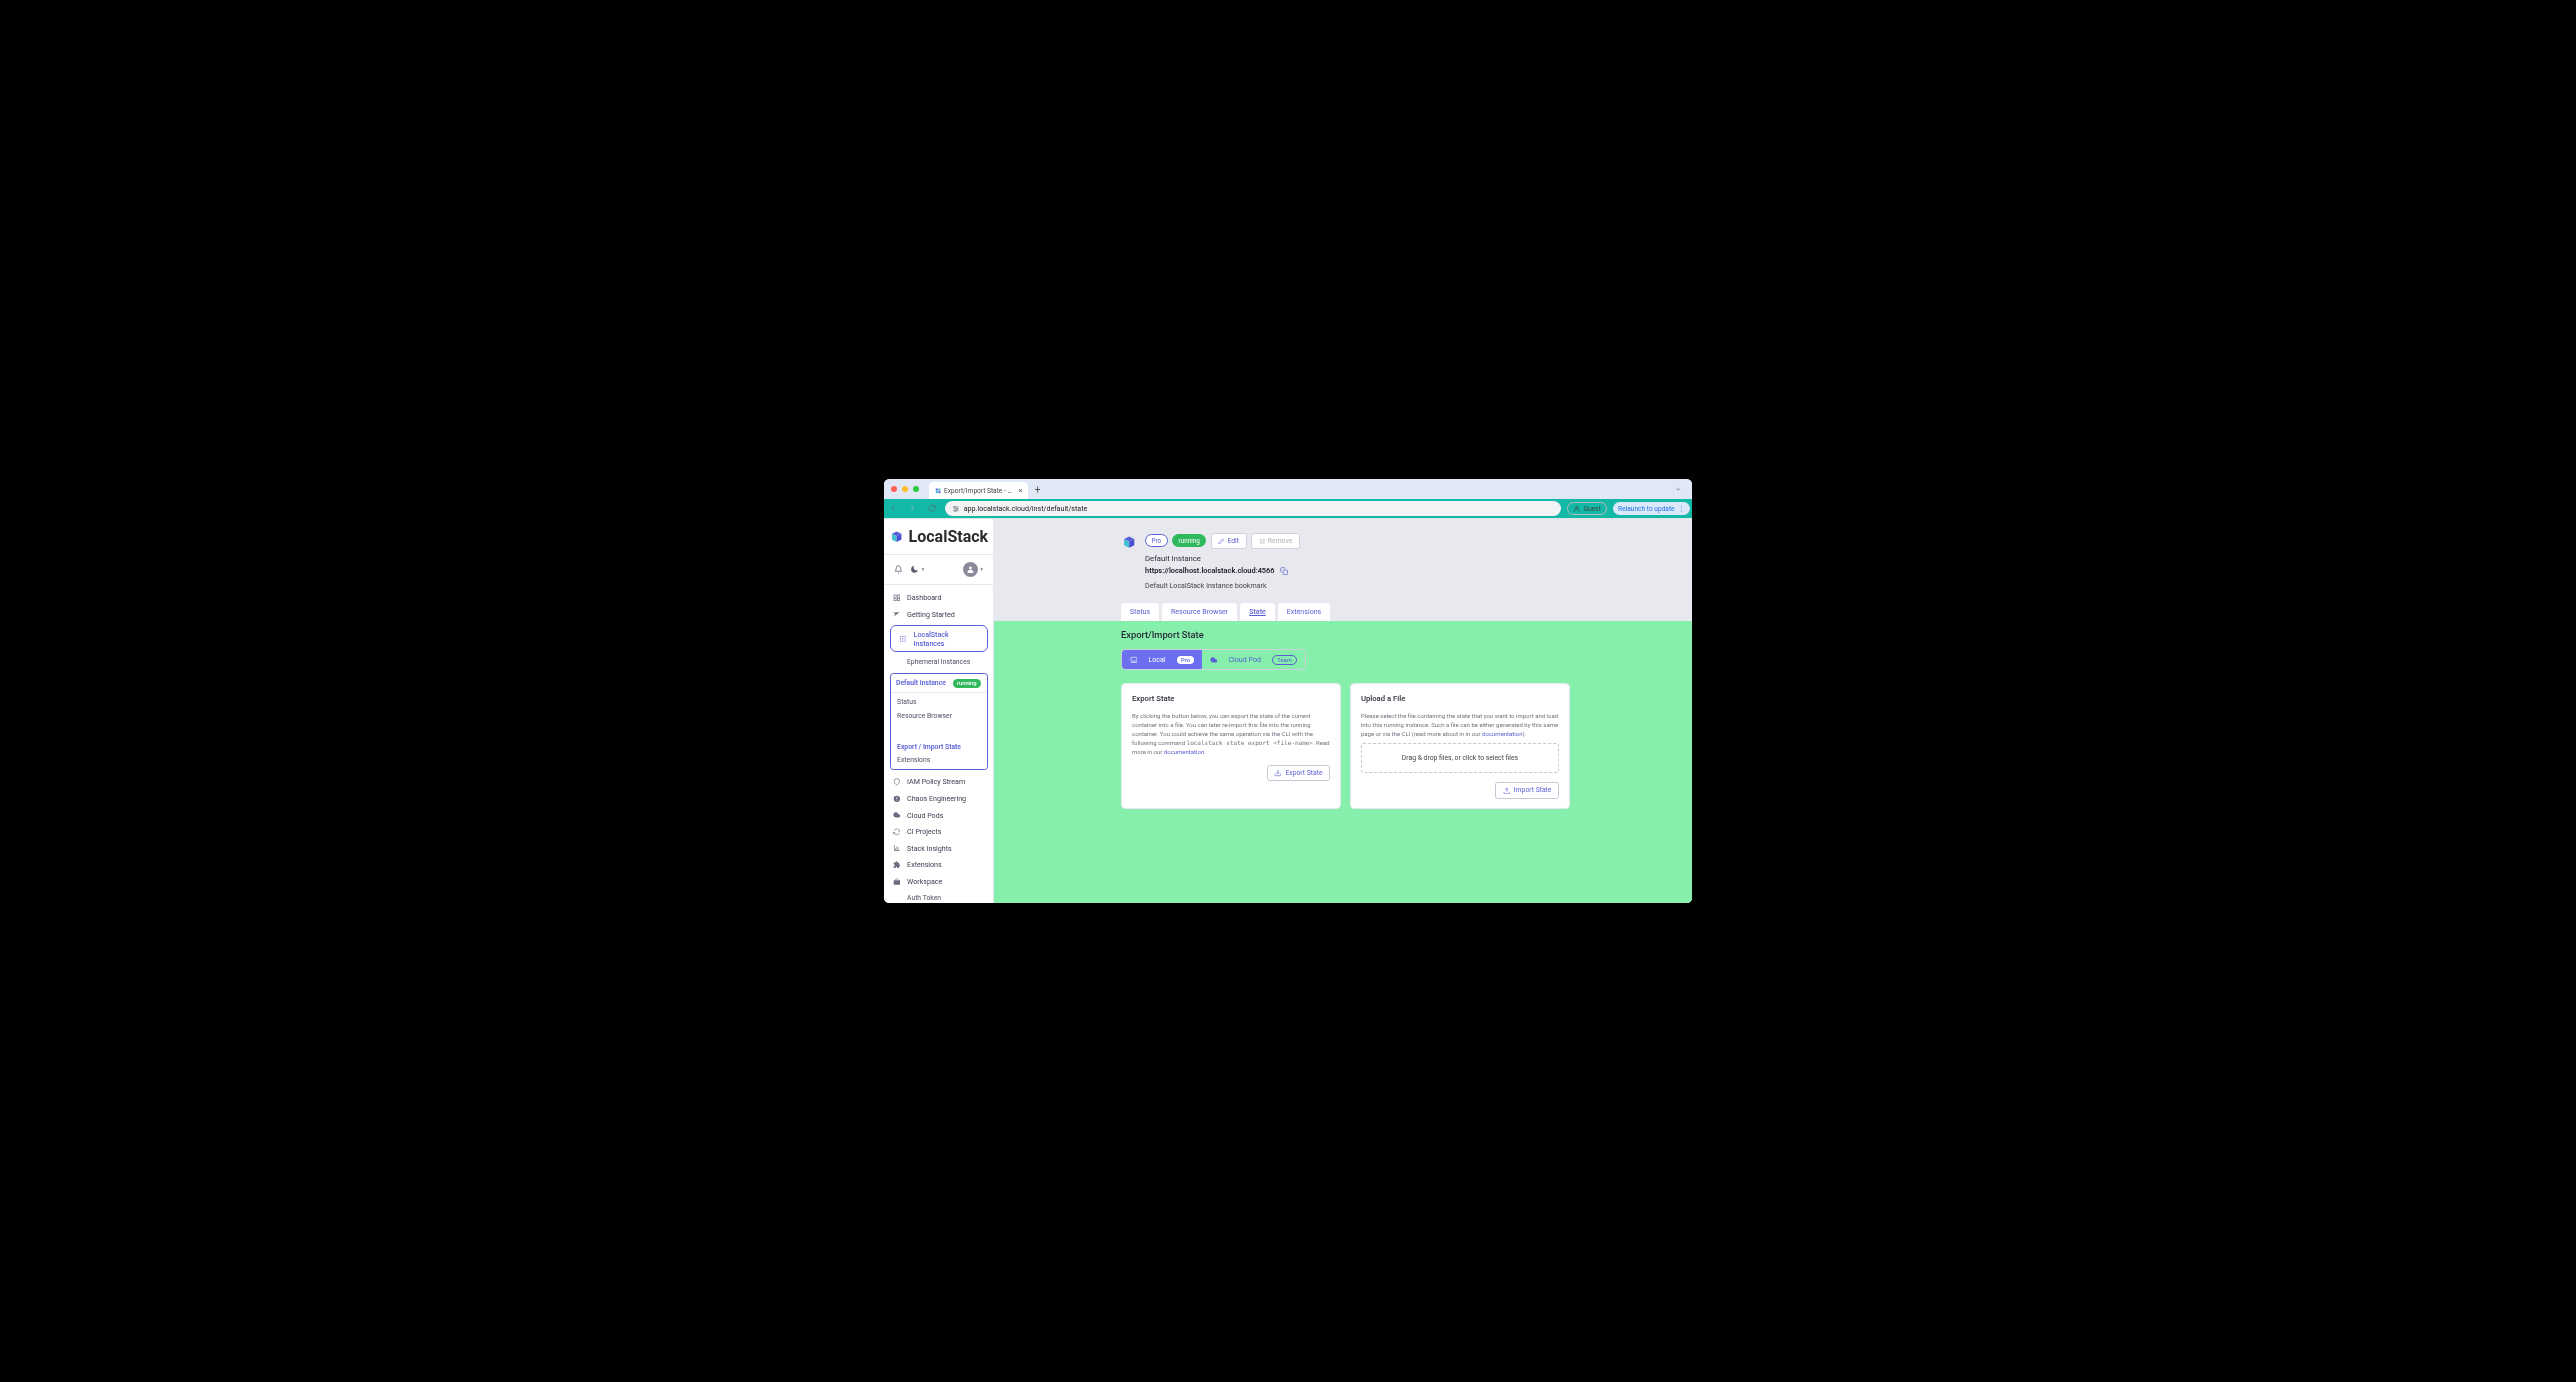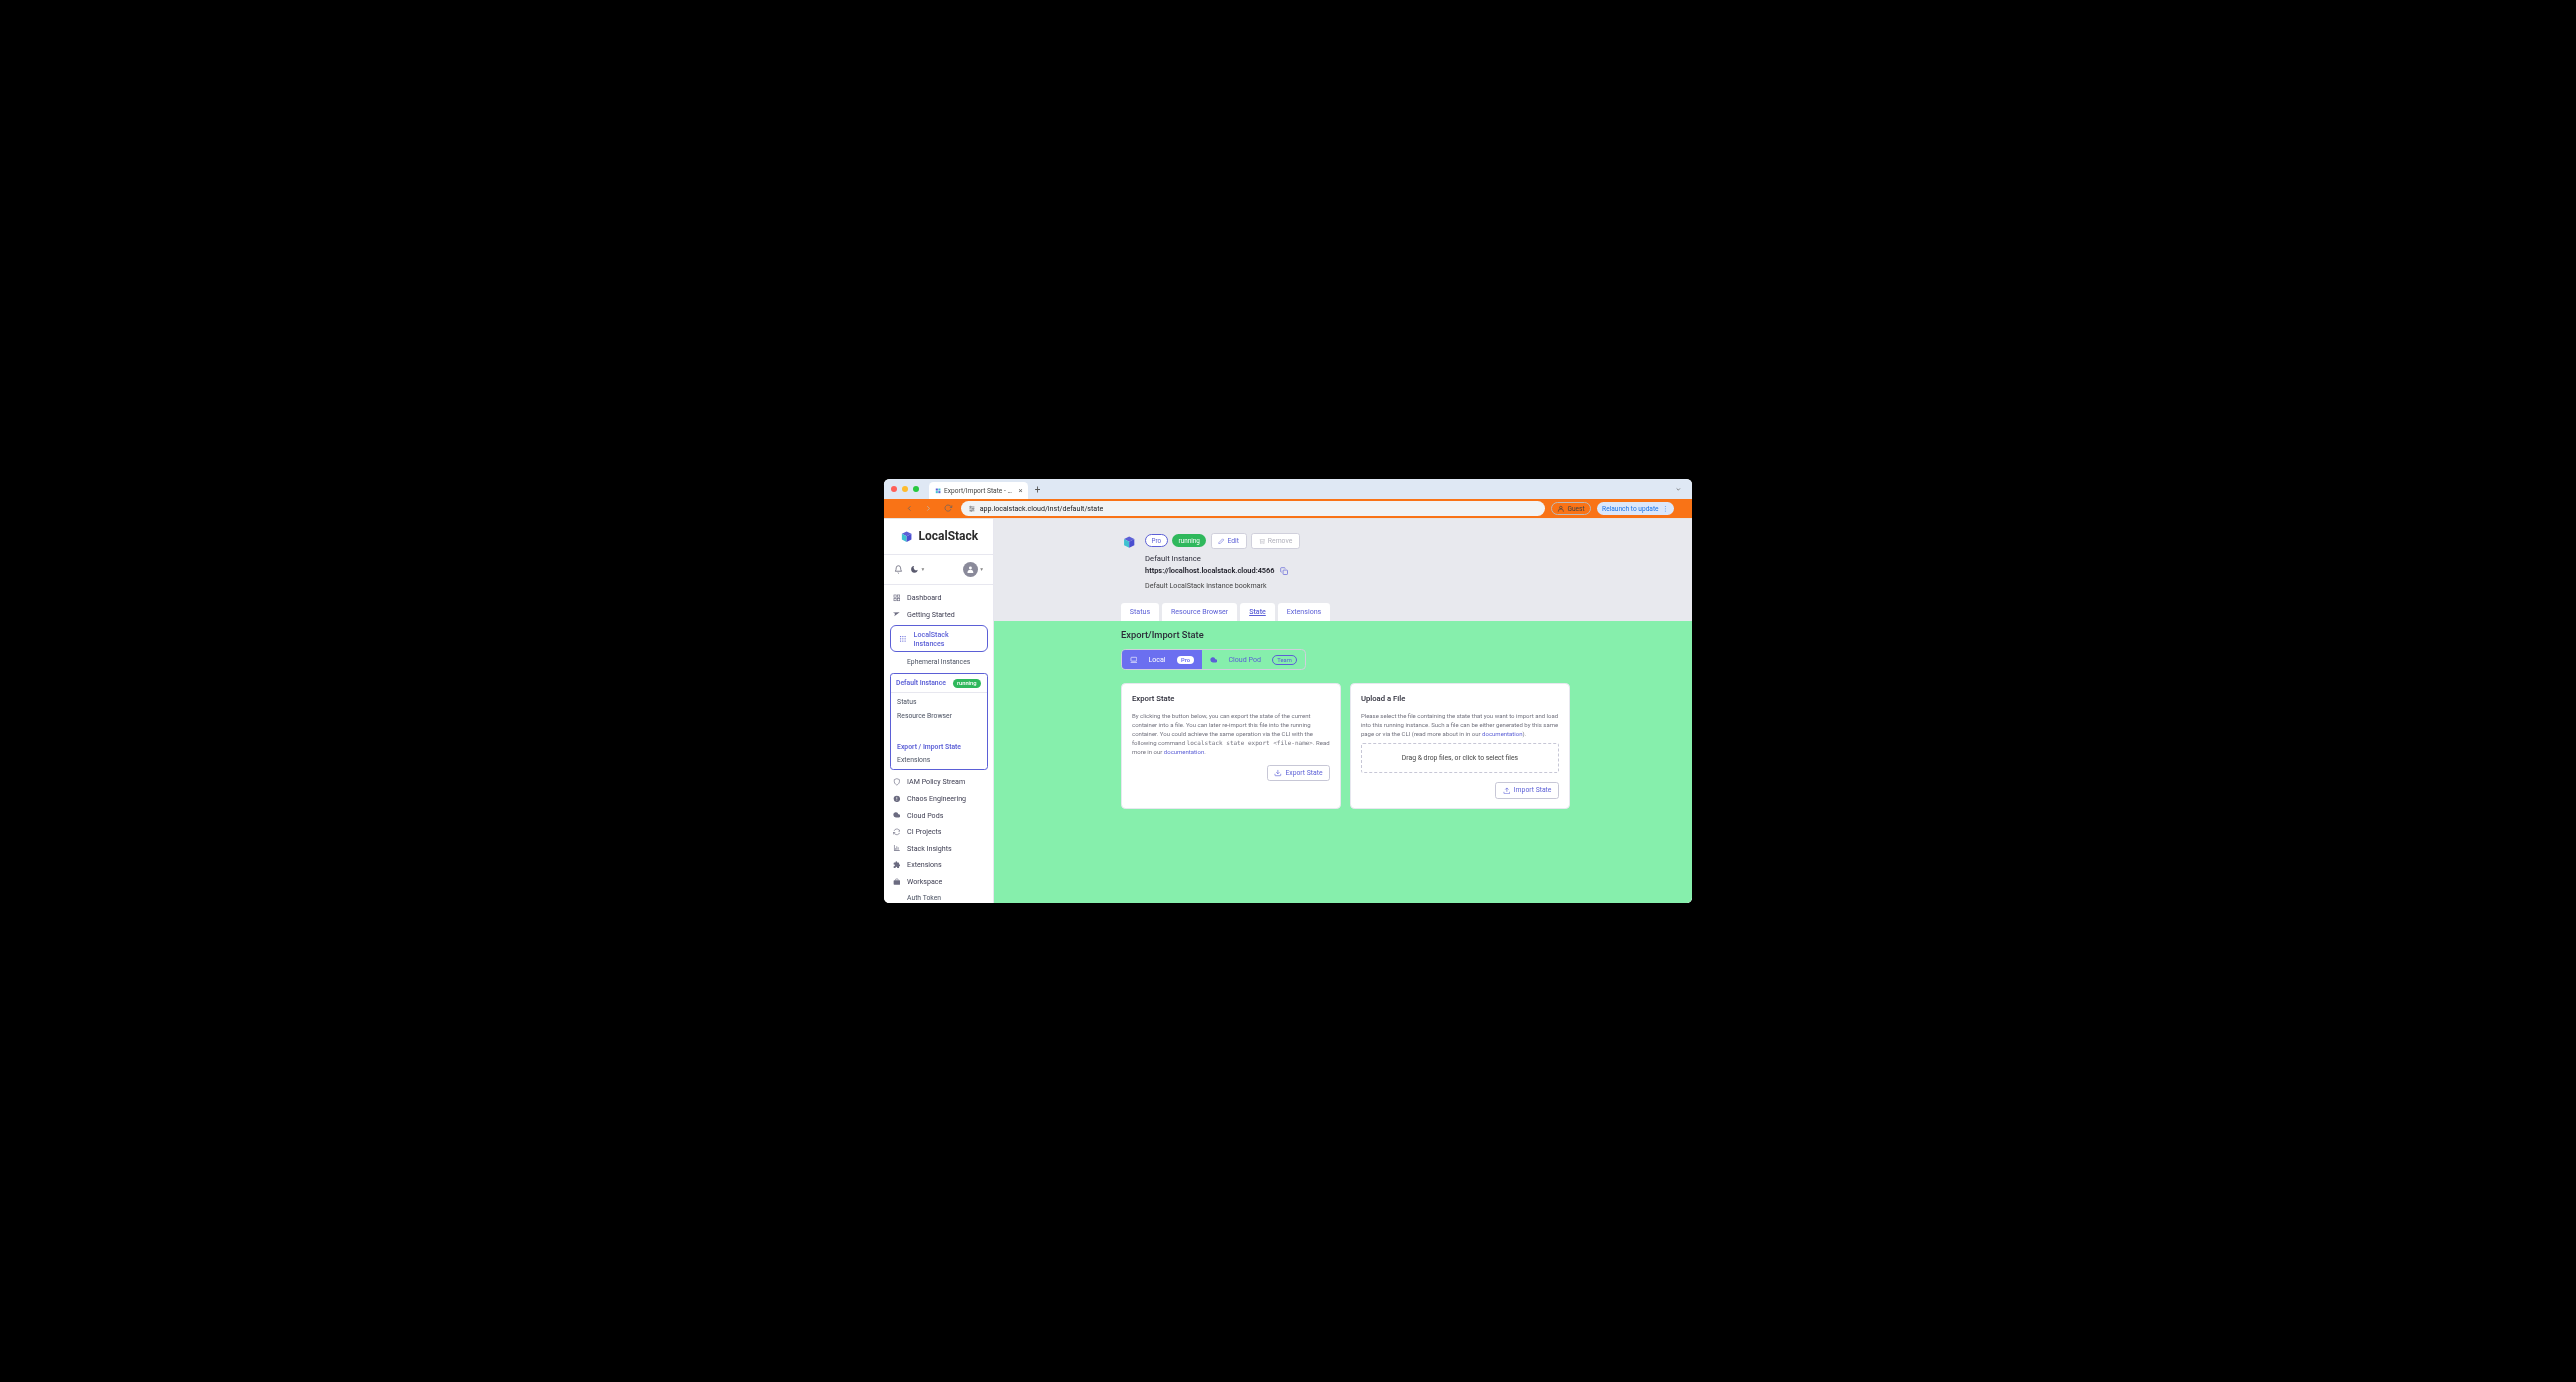--- a/index.html
+++ b/index.html
@@ -16,35 +16,35 @@
 .tl-yellow { background: #febc2e; }
 .tl-green { background: #28c840; }
 .tab { background: #fff; border-radius: 4.4px 4.4px 0 0; height: 16.4px; display: flex; align-items: center; padding: 0 5.5px; gap: 3.3px; font-size: 6.6px; color: #444; max-width: 99px; margin-top: 3.3px; }
 .tab-favicon { width: 7.7px; height: 7.7px; }
 .tab-title { white-space: nowrap; overflow: hidden; text-overflow: ellipsis; }
 .tab-close { color: #666; font-size: 7.7px; margin-left: 2.2px; }
 .new-tab { color: #555; font-size: 10px; margin-left: 2.2px; }
 .chrome-right { margin-left: auto; margin-right: 6.6px; display: flex; align-items:center; }
 .chevron-down-box { width: 14.2px; height: 14.2px; border-radius: 2.2px; display:flex; align-items:center; justify-content:center; color:#555; }
 
-.addr-bar { background: #f97316; height: 20px; display: flex; align-items: center; padding: 0 18px; gap: 5.5px; border-bottom: 0.5px solid #e5e5e5; }
+.addr-bar { background: #14b8a6; height: 20px; display: flex; align-items: center; padding: 0 2px; gap: 5.5px; border-bottom: 0.5px solid #e5e5e5; }
 .nav-btn { width: 14.2px; height: 14.2px; display: flex; align-items: center; justify-content: center; color: #5f6368; border-radius: 50%; }
 .nav-btn.disabled { color: #bdbdbd; }
 .url-box { flex: 1; height: 15.3px; background: #f1f3f4; border-radius: 7.7px; display: flex; align-items: center; padding: 0 6.6px; gap: 4.4px; font-size: 7.1px; color: #202124; }
 .tune-icon { width:7.7px; height:7.7px; color:#5f6368; }
 .right-chrome { display: flex; align-items: center; gap: 5.5px; }
 .guest-chip { border: 0.5px solid #bbb; border-radius: 8.8px; padding: 1.6px 5.5px; font-size: 6.6px; display: flex; align-items: center; gap: 2.7px; color: #3c4043; }
 .relaunch-chip { background: #dbe7fb; border-radius: 8.8px; padding: 2.2px 5.5px; font-size: 6.6px; color: #1a73e8; display: flex; align-items: center; gap: 3.3px; }
 .relaunch-chip .dots { color: #1a73e8; }
 
 
 .app { flex: 1; display: flex; overflow: hidden; }
 .sidebar { width: 110px; background: #fff; border-right: 0.5px solid #e7e7ef; display: flex; flex-direction: column; }
 .logo-area { height: 36px; display: flex; align-items: center; justify-content: center; border-bottom: 0.5px solid #e7e7ef; }
-.logo { display: flex; align-items: center; gap: 4.4px; font-weight: 700; font-size: 12px; color: #2b2b2b; }
+.logo { display: flex; align-items: center; gap: 4.4px; font-weight: 700; font-size: 16px; color: #2b2b2b; }
 .logo-mark { width: 15.3px; height: 15.3px; position: relative; }
 .user-row { height: 30px; display: flex; align-items: center; padding: 0 10px; gap: 7.7px; border-bottom: 0.5px solid #e7e7ef; }
 .user-row .icon { color: #5a5a6e; }
 .avatar-btn { width: 15.3px; height: 15.3px; border-radius: 50%; background: #8a8a9a; display: flex; align-items: center; justify-content: center; margin-left: auto; }
 .caret { color: #888; font-size: 5.5px; margin-left: 2.2px; }
 
 .nav-list { flex: 1; overflow-y: auto; padding: 4.4px 0; font-size: 7.1px; }
 .nav-item { display: flex; align-items: center; gap: 5.5px; padding: 3.8px 8.8px; color: #3c3c50; cursor: pointer; }
 .nav-item .icon { width: 8.8px; color: #6b6b80; flex-shrink: 0; }
 .nav-item.sub { padding-left: 23px; font-size: 6.8px; color: #495060; }

